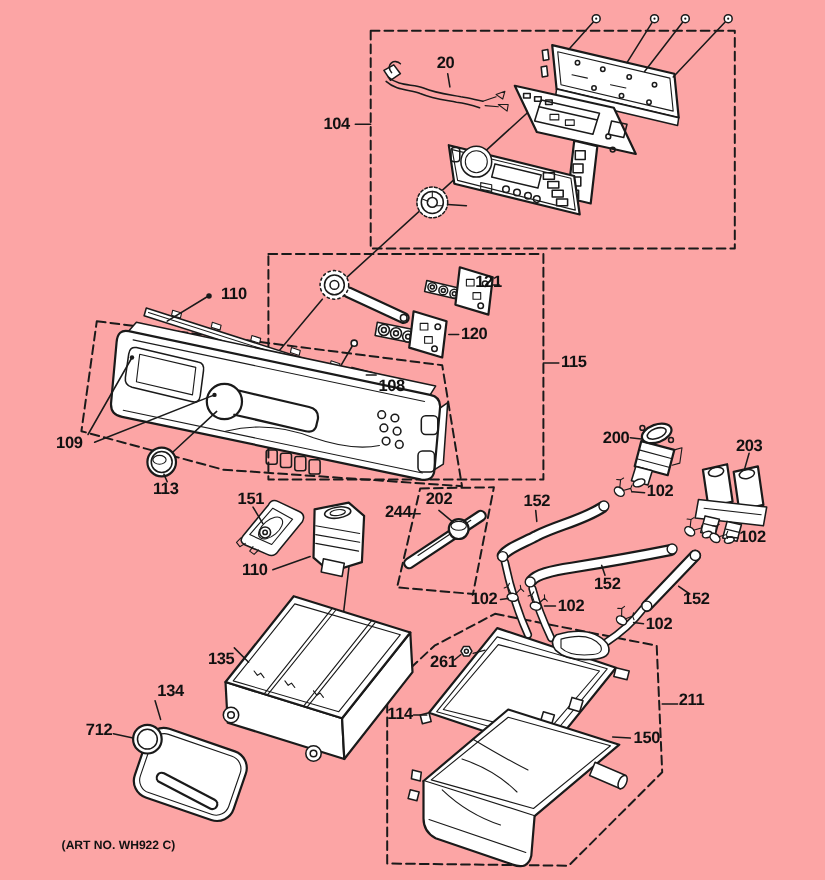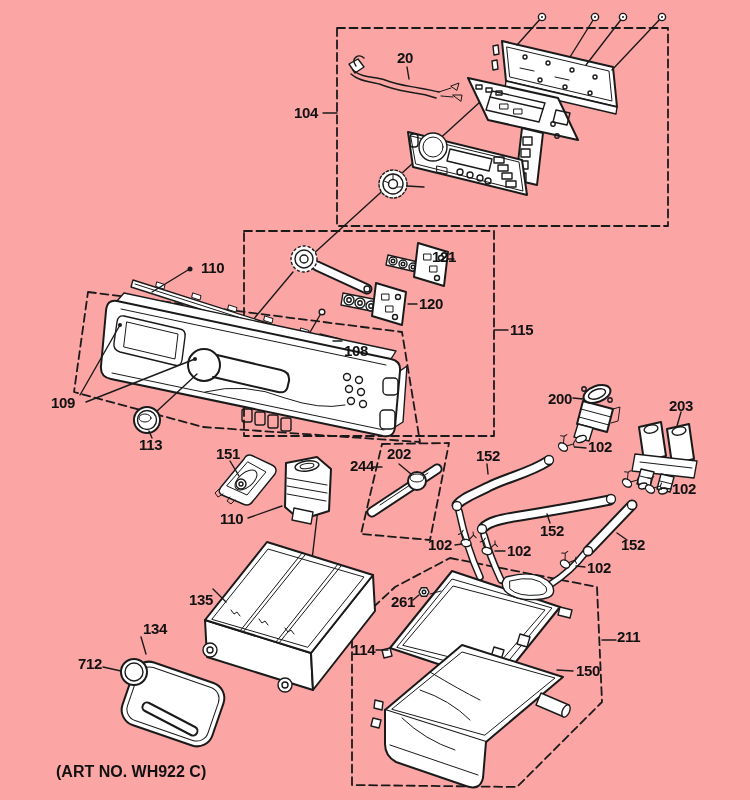--- a/index.html
+++ b/index.html
@@ -17,21 +17,21 @@
   .wf{fill:#fff;}
   .df{fill:#1a1a1a;stroke:none;}
   .to{stroke-width:11;fill:none;}
   .ti{stroke:#fff;stroke-width:7;fill:none;}
   .to2{stroke-width:7.5;fill:none;}
   .ti2{stroke:#fff;stroke-width:4.5;fill:none;}
   .tk{stroke-width:1.6;}
   .cuff{fill:#fff;stroke-width:1.3;}
   .lbl{position:absolute;font-weight:bold;font-size:15px;line-height:1;color:#111;
        letter-spacing:-0.3px;white-space:nowrap;}
-  .artno{font-size:16px;letter-spacing:0;}
+  .artno{font-size:11px;letter-spacing:0;}
 </style>
 </head>
 <body>
 
 <div id="stage">
 
 <svg id="art" width="750" height="800" viewBox="0 0 750 800">
 
   <defs>
     <g id="clampS">

